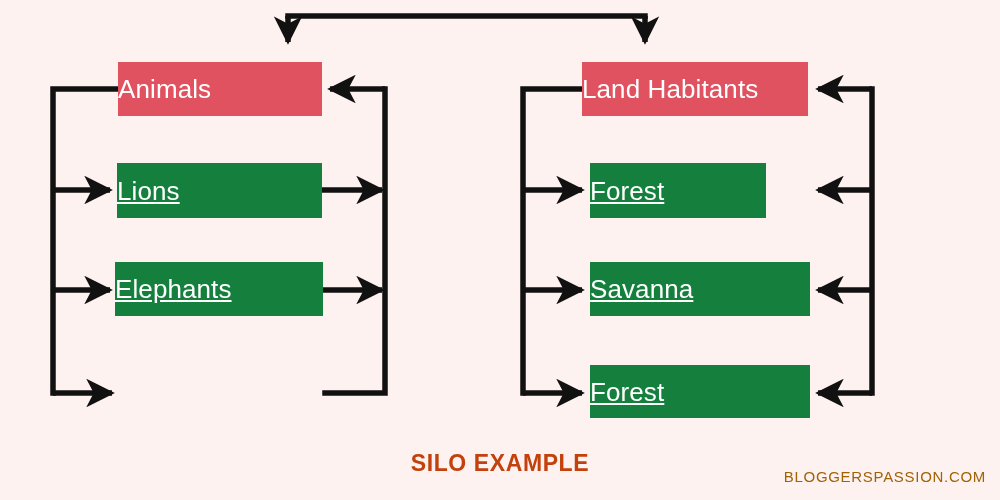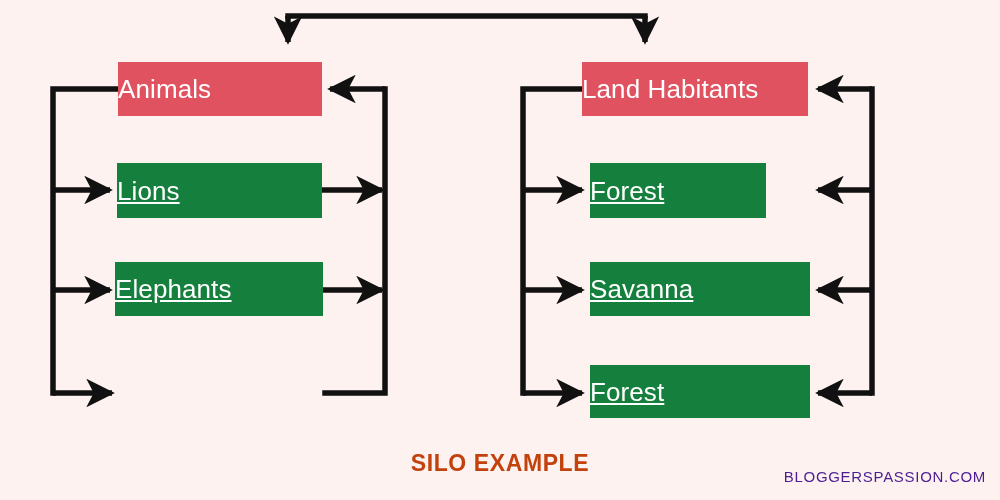--- a/index.html
+++ b/index.html
@@ -55,21 +55,21 @@
     z-index: 4;
     color: #c2410c;
     font-weight: bold;
     font-size: 23px;
     letter-spacing: 0.6px;
     white-space: nowrap;
   }
   .watermark {
     position: absolute;
     z-index: 4;
-    color: #4c1d95;
+    color: #a16207;
     font-size: 15px;
     letter-spacing: 0.7px;
     white-space: nowrap;
   }
 </style>
 </head>
 <body>
 
 <div id="stage">
 

